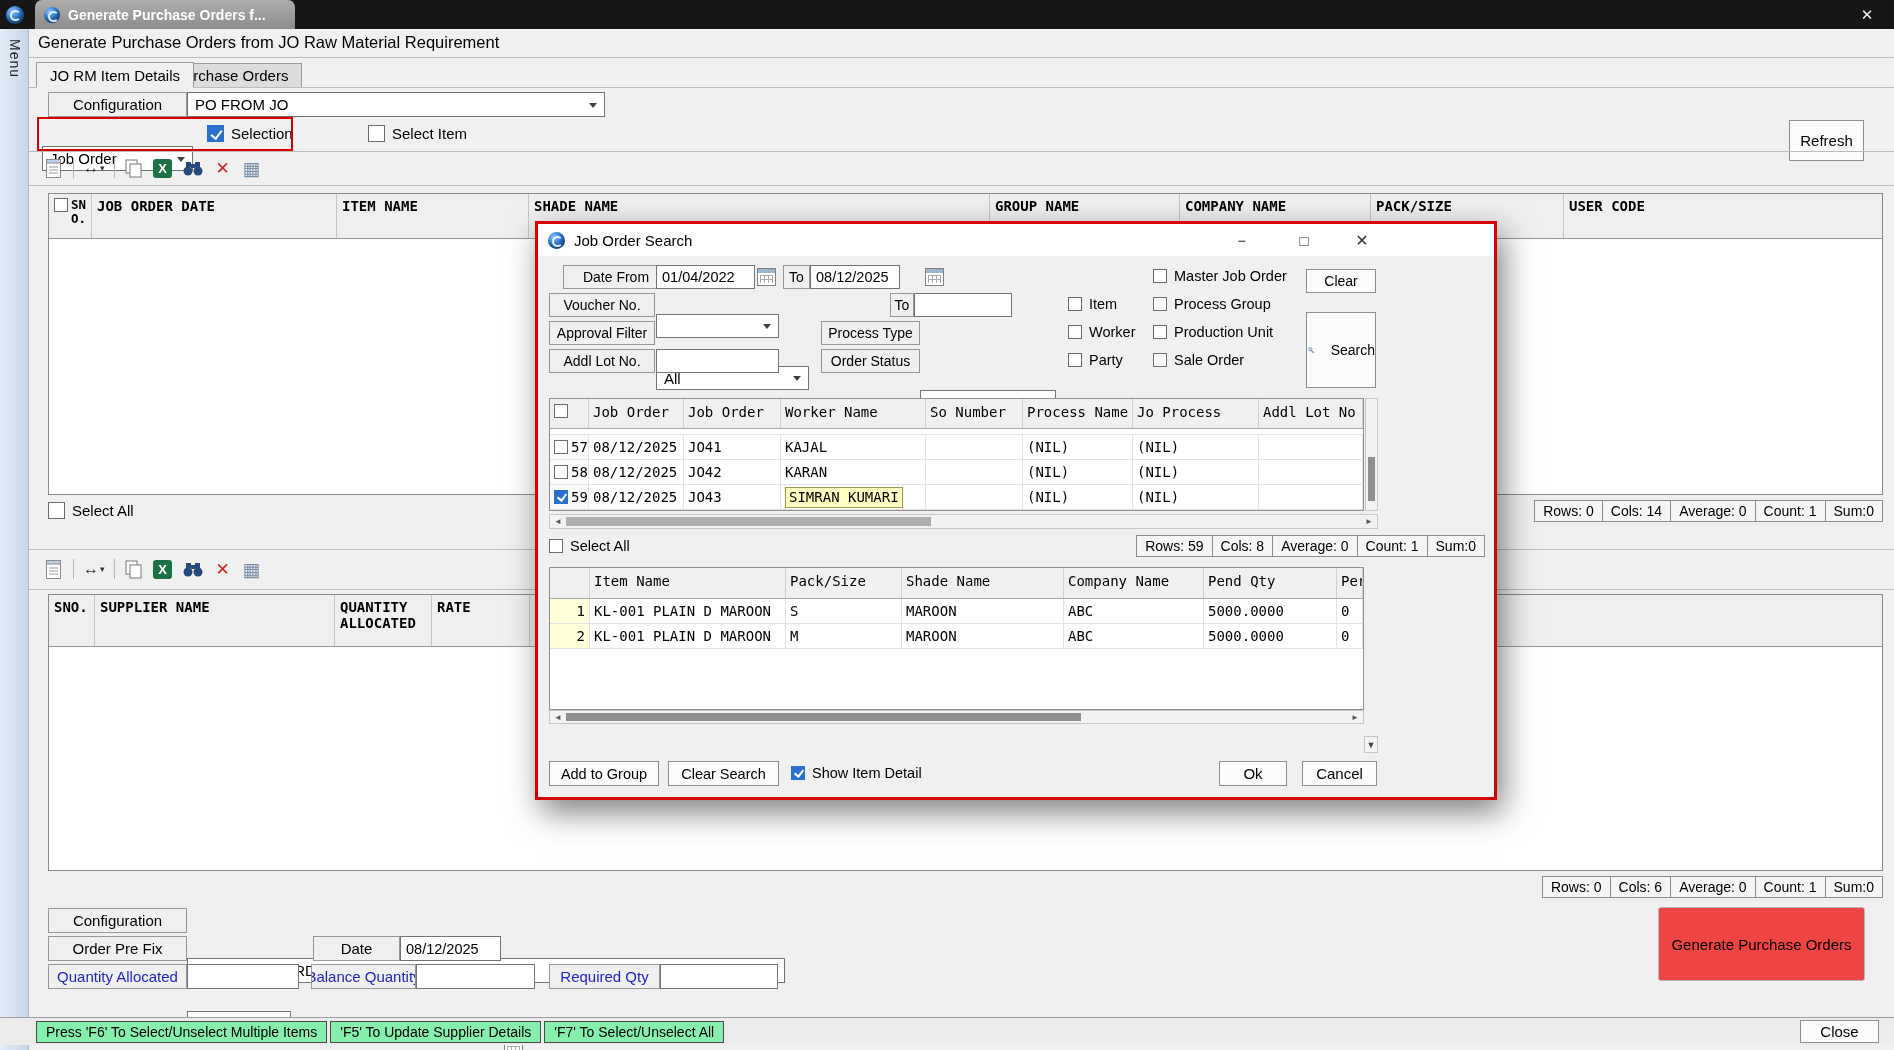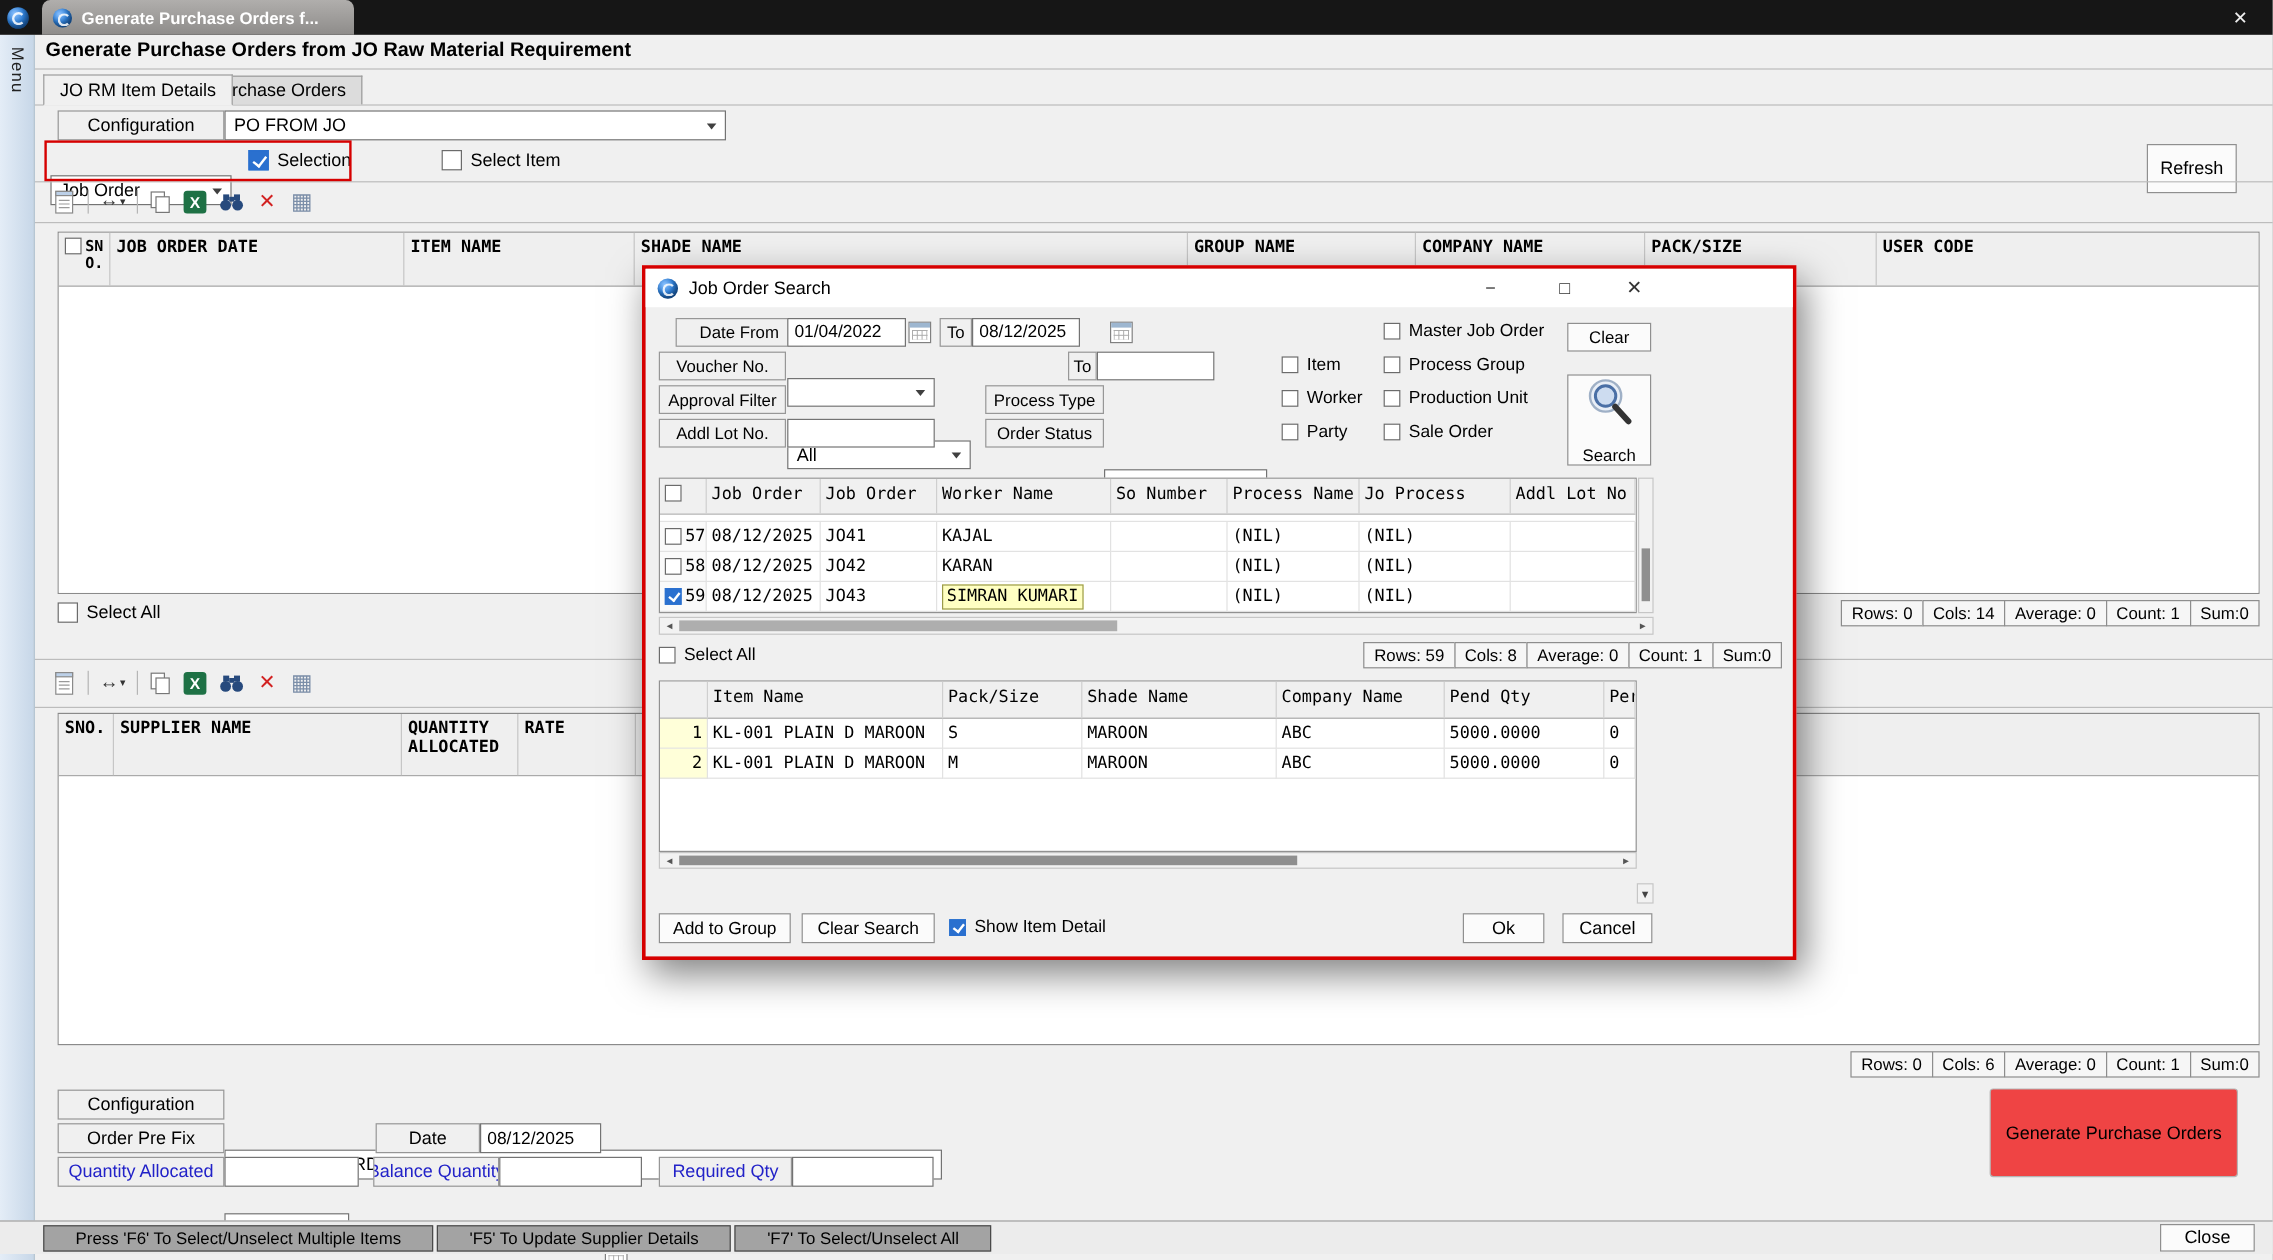--- a/index.html
+++ b/index.html
@@ -12,21 +12,21 @@
 .logo{width:18px;height:18px;border-radius:50%;flex:none;background:radial-gradient(circle at 35% 30%,#8cc2ff 0%,#2f7fd6 45%,#0b4d9b 100%);box-shadow:inset -2px -3px 4px rgba(0,0,0,.35);position:relative}
 .logo::after{content:"";position:absolute;left:4px;top:4px;width:7px;height:7px;border-radius:50%;border:2px solid rgba(255,255,255,.85);border-right-color:transparent}
 .corner-logo{margin-left:6px}
 .doc-tab{margin-left:11px;height:29px;width:260px;background:linear-gradient(#b0aeac,#8e8c8a);border-radius:7px 7px 0 0;display:flex;align-items:center;gap:8px;padding:0 9px}
 .doc-tab .logo{width:16px;height:16px}
 .tab-title{color:#fff;font-weight:bold;font-size:14px;white-space:nowrap;overflow:hidden}
 .win-close{position:absolute;right:10px;top:0;width:34px;height:29px;display:flex;align-items:center;justify-content:center;color:#eee;font-size:15px}
 .menustrip{position:absolute;left:0;top:29px;width:29px;bottom:0;background:linear-gradient(90deg,#e4edf7,#c7d7e8);border-right:1px solid #a9bccd;z-index:5}
 .menu-label{position:absolute;left:7px;top:10px;writing-mode:vertical-rl;font-size:14px;color:#222;letter-spacing:1px}
 
-.page-title{position:absolute;left:38px;top:33px;font-size:16.5px;font-weight:bold;white-space:nowrap}
+.page-title{position:absolute;left:38px;top:33px;font-size:16.5px;font-weight:normal;white-space:nowrap}
 .hline{position:absolute;height:1px;background:#bcbcbc}
 
 
 .tab{position:absolute;display:flex;align-items:center;padding:0 13px;font-size:15px;border:1px solid #9c9c9c;white-space:nowrap}
 .tab.active{top:62px;height:26px;background:#f0f0f0;border-bottom:1px solid #f0f0f0;z-index:3}
 .tab.inactive{top:63px;height:24px;background:#dcdcdc;border-bottom:none;z-index:2}
 
 
 .label-box{border:1px solid #979797;background:#f0f0f0;display:flex;align-items:center;justify-content:center;font-size:15px;line-height:1.05;text-align:right;white-space:nowrap;overflow:hidden}
 .label-box.blue{color:#2222c8}
@@ -61,21 +61,21 @@
 .hcell:last-child{border-right:none}
 .snlines{display:flex;flex-direction:column;line-height:1.1;font-size:12.5px;margin-left:3px}
 .tbody{background:#fff}
 
 
 .stats{position:absolute;display:flex}
 .stat{border:1px solid #8d8d8d;background:#f6f6f6;padding:2px 8px;font-size:14px;margin-left:-1px;white-space:nowrap}
 
 
 .statusbar{position:absolute;left:0;top:1017px;width:100%;height:28px;background:#ececec;border-top:1px solid #9f9f9f;display:flex;align-items:center;z-index:5}
-.hint{border:1px solid #4a4a4a;background:#a3a3a3;height:22px;display:flex;align-items:center;padding:0 26px;font-size:14px;margin-right:3px;white-space:nowrap}
+.hint{border:1px solid #4a4a4a;background:#86efac;height:22px;display:flex;align-items:center;padding:0 9px;font-size:14px;margin-right:3px;white-space:nowrap}
 .hint:first-child{margin-left:36px}
 
 
 .dialog{position:absolute;left:535px;top:221px;width:962px;height:579px;background:#f0f0f0;border:3px solid #d60000;box-shadow:6px 12px 30px rgba(0,0,0,.5);z-index:10}
 .d-titlebar{position:absolute;left:0;top:0;width:100%;height:32px;background:#fff;display:flex;align-items:center;gap:9px;padding-left:10px}
 .d-titlebar .logo{width:17px;height:17px}
 .d-title{font-size:15px}
 .d-ctrl{position:absolute;top:0;width:36px;height:32px;display:flex;align-items:center;justify-content:center;font-size:15px;color:#333}
 
 
@@ -93,21 +93,21 @@
 
 
 .hscroll{position:absolute;background:#f2f2f2;border:1px solid #c6c6c6;display:flex;align-items:center}
 .hs-btn{width:16px;height:100%;display:flex;align-items:center;justify-content:center;font-size:8px;color:#555;flex:none}
 .hs-track{flex:1;height:100%;position:relative}
 .hs-thumb{position:absolute;top:2px;bottom:2px;background:#aeaeae}
 .hs-thumb.dark{background:#8f8f8f}
 .vscroll{position:absolute;background:#f2f2f2;border:1px solid #c6c6c6}
 .vs-thumb{position:absolute;left:2px;right:2px;background:#8f8f8f}
 .arrow-btn{position:absolute;background:#f2f2f2;border:1px solid #c6c6c6;display:flex;align-items:center;justify-content:center;font-size:9px;color:#444}
-.d-search{flex-direction:column;gap:16px;font-size:14px}
+.d-search{gap:16px;font-size:14px}
 .gen-btn{position:absolute;border:1px solid #b5b5b5;background:#ef4444;border-radius:3px;display:flex;align-items:center;justify-content:center;font-size:15px}
 .cal{position:relative;width:19px;height:18px;border:1px solid #808080;background:#fff;flex:none;display:inline-block}
 .cal::before{content:"";position:absolute;left:0;top:0;right:0;height:4px;background:#9db6d0}
 .cal::after{content:"";position:absolute;left:2px;top:6px;right:2px;bottom:2px;background-image:linear-gradient(90deg,#aaa 1px,transparent 1px),linear-gradient(#aaa 1px,transparent 1px);background-size:4px 4px}
 </style>
 </head>
 <body>
 
 <div class="screen">
 

